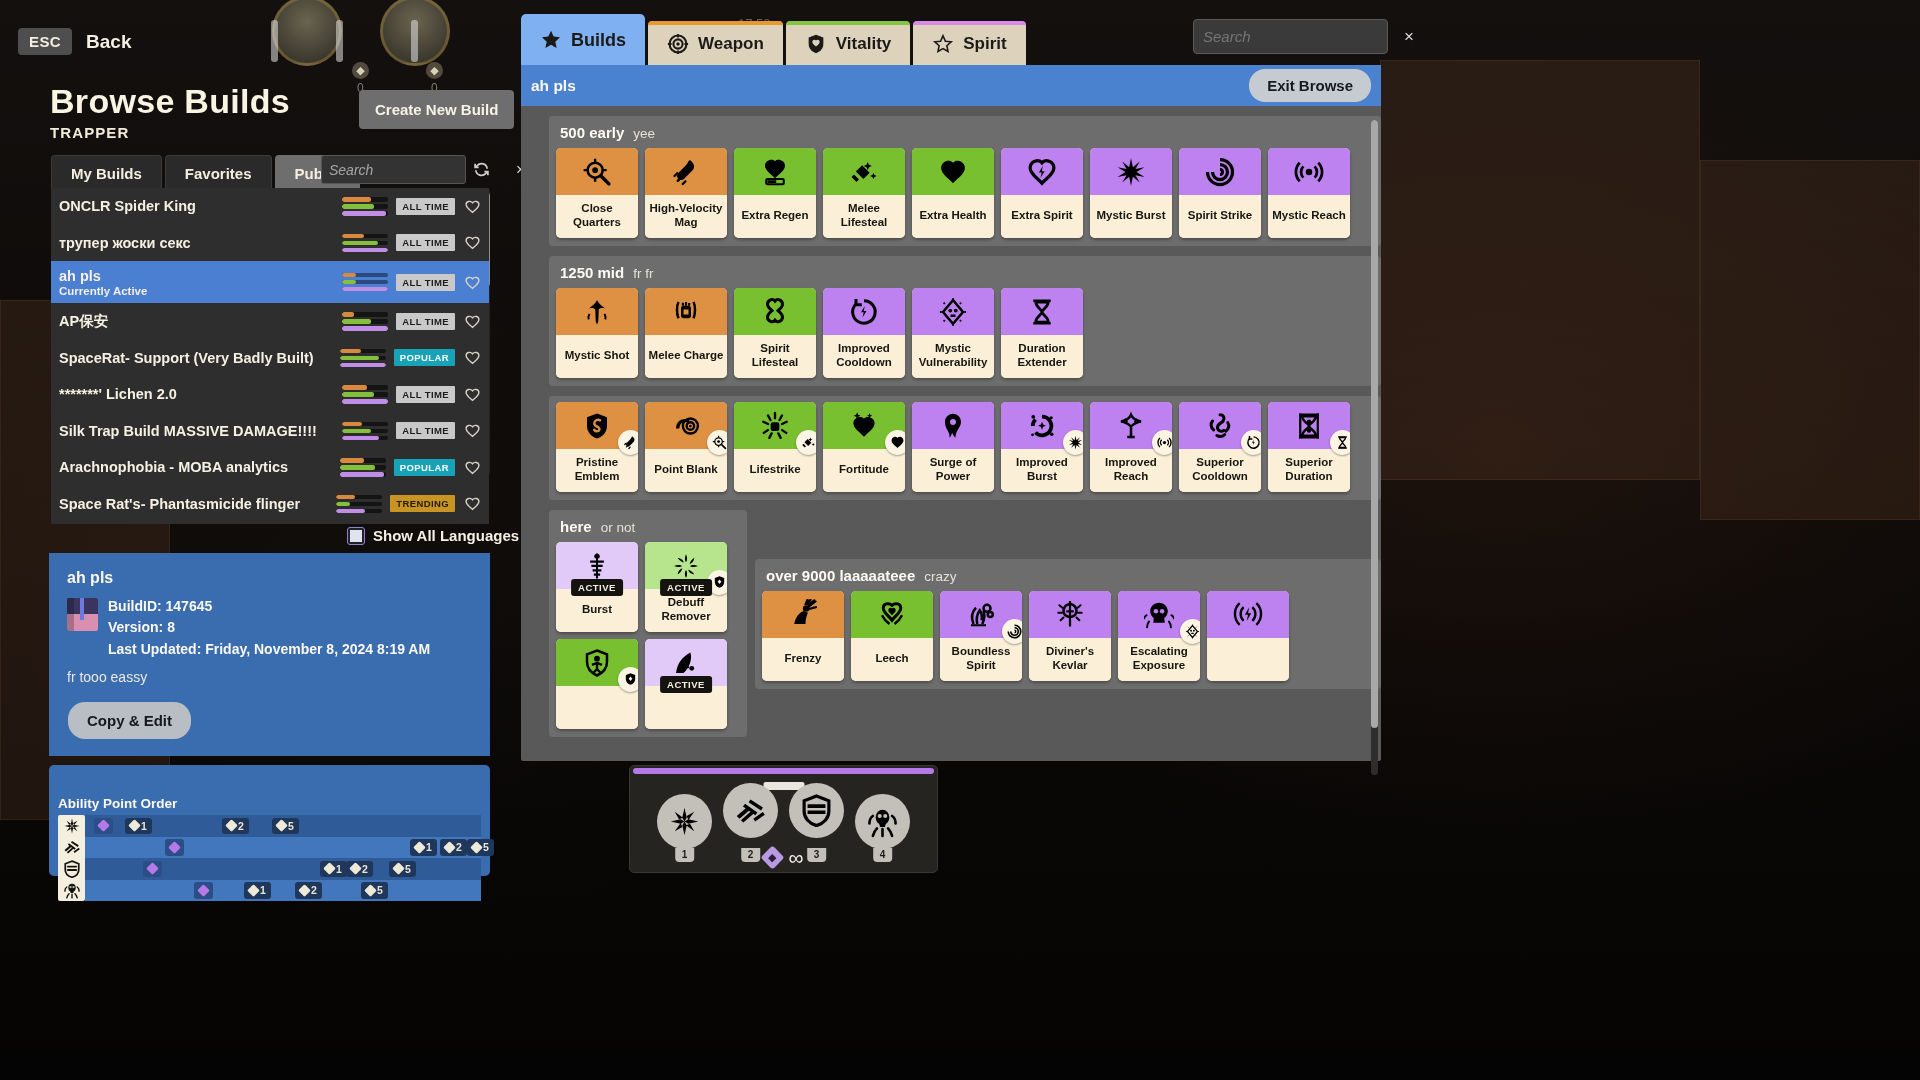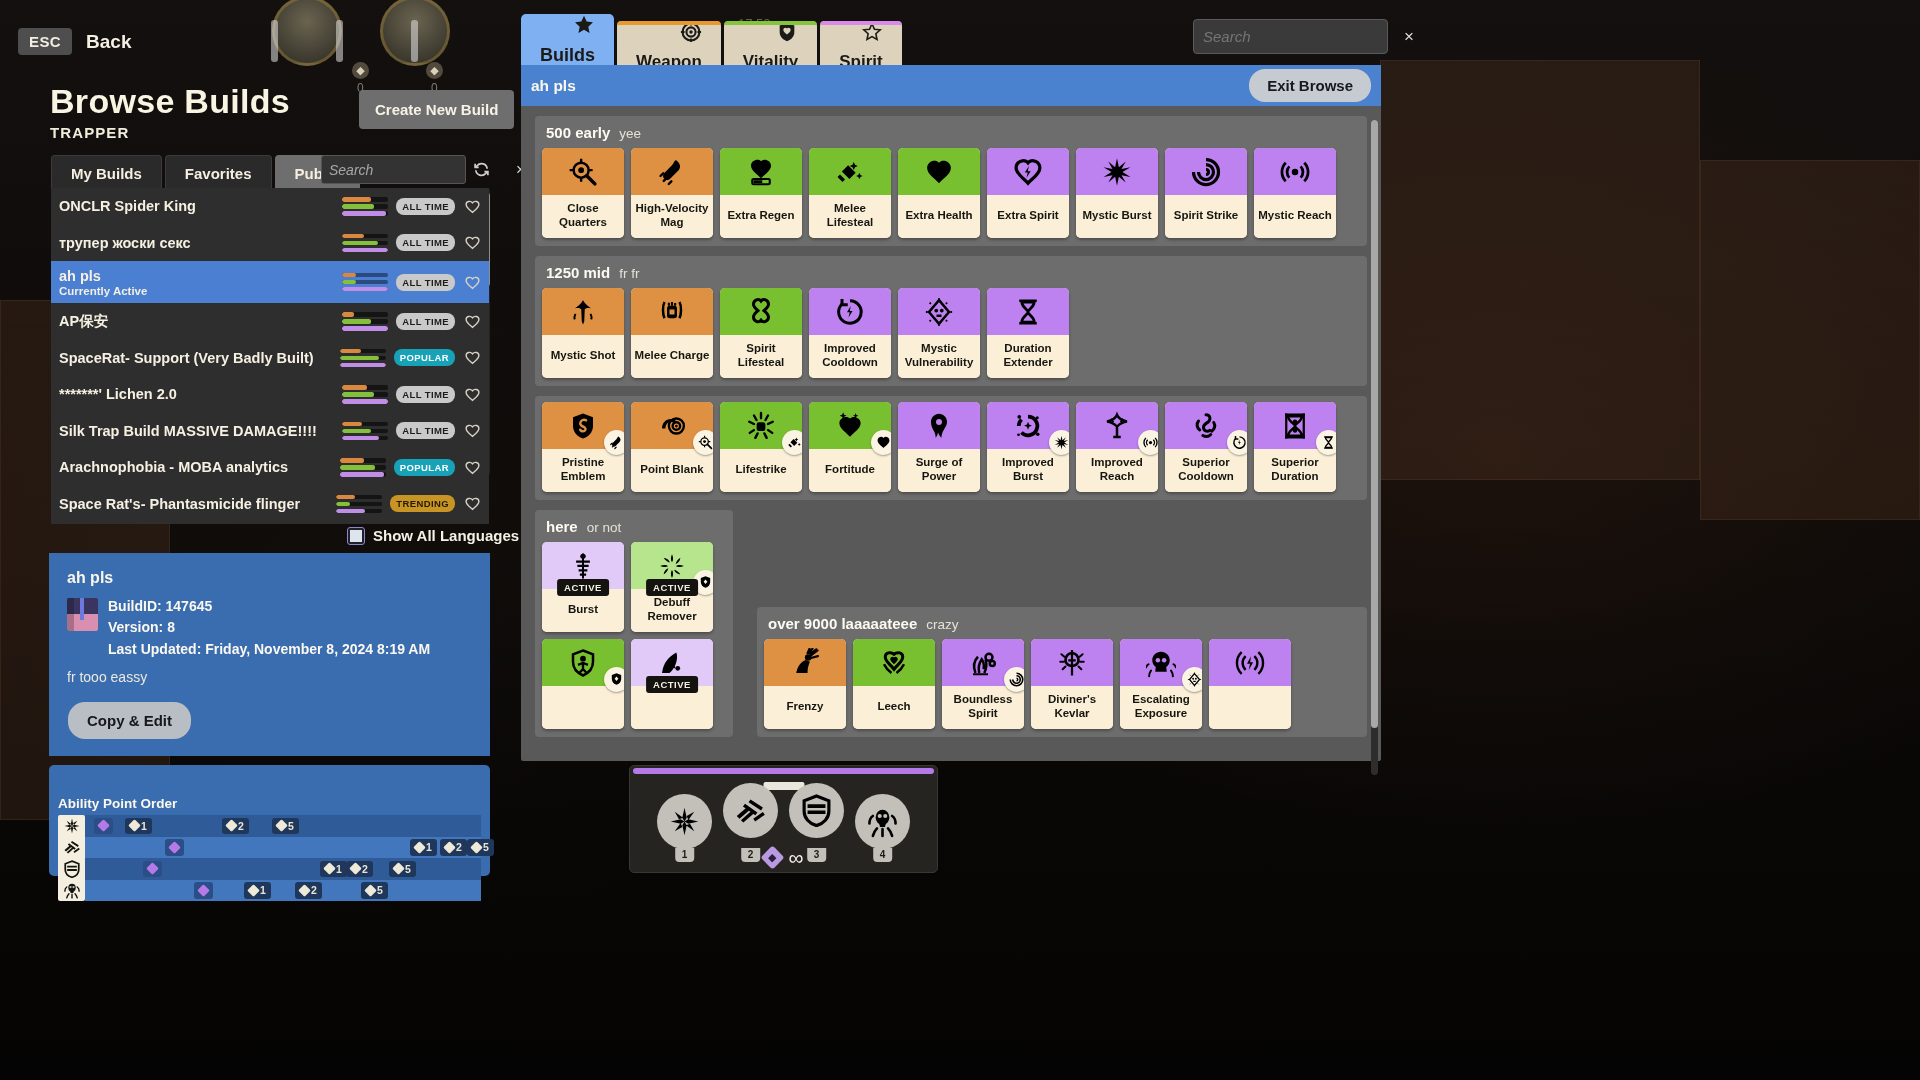--- a/index.html
+++ b/index.html
@@ -104,21 +104,21 @@
   .build-row .bsub { color:#f2eee4; font-size:11.5px; font-weight:bold; margin-top:1px; }
   .bar-badge { display:flex; flex-direction:column; gap:2.5px; width:46px; margin-right:8px; }
   .bar-line { height:4.5px; border-radius:2px; background:#141414; position:relative; overflow:hidden; }
   .bar-line i { position:absolute; left:0; top:0; bottom:0; border-radius:2px; display:block; }
   .bar-w i { background:#d9893f; }
   .bar-v i { background:#84c03c; }
   .bar-s i { background:#c08ee6; }
   .build-row.selected .bar-line { background:#2b4a7d; }
   .tag-pill {
     font-size:9.5px; font-weight:bold; letter-spacing:0.4px; color:#1d1d1d;
-    padding:3px 6px; border-radius:8px; background:#c9c9c9; min-width:54px;
+    padding:3px 6px; border-radius:1px; background:#c9c9c9; min-width:54px;
     text-align:center;
   }
   .tag-pill.popular { background:#17a2b8; color:#fff; }
   .tag-pill.trending { background:#c89424; color:#241a05; }
   .heart-icon { margin-left:9px; width:17px; height:17px; color:#d7d2c4; cursor:pointer; }
   #list-scrollbar {
     position:absolute; left:482px; top:192px; width:8px; height:95px;
     background:#8f8f8f; border-radius:4px;
   }
   #list-scrolltrack {
@@ -192,43 +192,43 @@
   .dia.purple { background:#b57ae8; }
   .dia.white { background:#efe9d8; }
 
   
   #builds-window {
     position:absolute; left:521px; top:14px; width:860px; height:747px;
   }
   #tab-strip { position:absolute; left:0; top:0; display:flex; align-items:flex-end; gap:3px; height:52px; }
   .gtab {
     background:#ddd2bc; color:#1b1a17; font-size:17px; font-weight:bold;
-    height:45px; display:flex; align-items:flex-end; gap:9px; padding:0 19px;
-    border-radius:5px 5px 0 0; cursor:pointer; position:relative;flex-direction:column;
+    height:45px; display:flex; align-items:center; gap:9px; padding:0 19px;
+    border-radius:5px 5px 0 0; cursor:pointer; position:relative;
   }
   .gtab .accent { position:absolute; left:0; right:0; top:0; height:4px; border-radius:5px 5px 0 0; }
   .gtab.active { background:#7fb0f2; height:52px; font-size:18px; }
   .gtab .gicon { width:22px; height:22px; display:flex; align-items:center; justify-content:center; }
 
   #builds-body {
     position:absolute; left:0; top:51px; width:860px; height:696px;
     background:#595959; border-radius:2px;
   }
   #build-header {
     height:41px; background:#4a82cf; display:flex; align-items:center;
     padding:0 10px; justify-content:space-between;
   }
   #build-header-name { color:#fbf7ec; font-size:15.5px; font-weight:bold; }
   #exit-browse-btn {
     background:#c6cad1; color:#16181b; font-size:15px; font-weight:bold;
     padding:8px 18px; border-radius:16px; border:none; cursor:pointer;
     font-family:"Liberation Sans", sans-serif;
   }
   #build-scroll {
-    position:absolute; left:0; top:41px; width:860px; height:747px;
+    position:absolute; left:14px; top:41px; width:860px; height:747px;
     overflow:hidden; padding:10px 14px 0 14px;
   }
   #builds-scrollbar {
     position:absolute; right:3px; top:55px; width:7px; height:655px;
     background:#2d2d2d; border-radius:4px;
   }
   #builds-scrollbar i {
     position:absolute; left:0; top:0; width:7px; height:608px;
     background:#a8a8a8; border-radius:4px; display:block;
   }
@@ -264,21 +264,21 @@
     border-radius:50%; background:#fbf4e3;
     display:flex; align-items:center; justify-content:center;
     box-shadow:0 1px 2px rgba(0,0,0,0.35);
   }
   .upgrade-badge svg { width:15px; height:15px; }
   .active-badge {
     position:absolute; left:50%; transform:translateX(-50%); bottom:-7px;
     background:#14130f; color:#f4efe0; font-size:9.5px; font-weight:bold;
     letter-spacing:0.5px; padding:3px 7px; border-radius:3px; white-space:nowrap;
   }
-  .sections-split { display:flex; gap:24px; align-items:flex-end; }
+  .sections-split { display:flex; gap:8px; align-items:center; }
   .section.narrow { width:198px; flex:none; }
   .section.wide { flex:1; }
 
   
   #ability-bar {
     position:absolute; left:629px; top:765px; width:309px; height:108px;
     background:#262421; border-radius:5px; border:1px solid #3a3733;
   }
   #ability-bar-accent {
     position:absolute; left:3px; right:3px; top:2px; height:6px;

